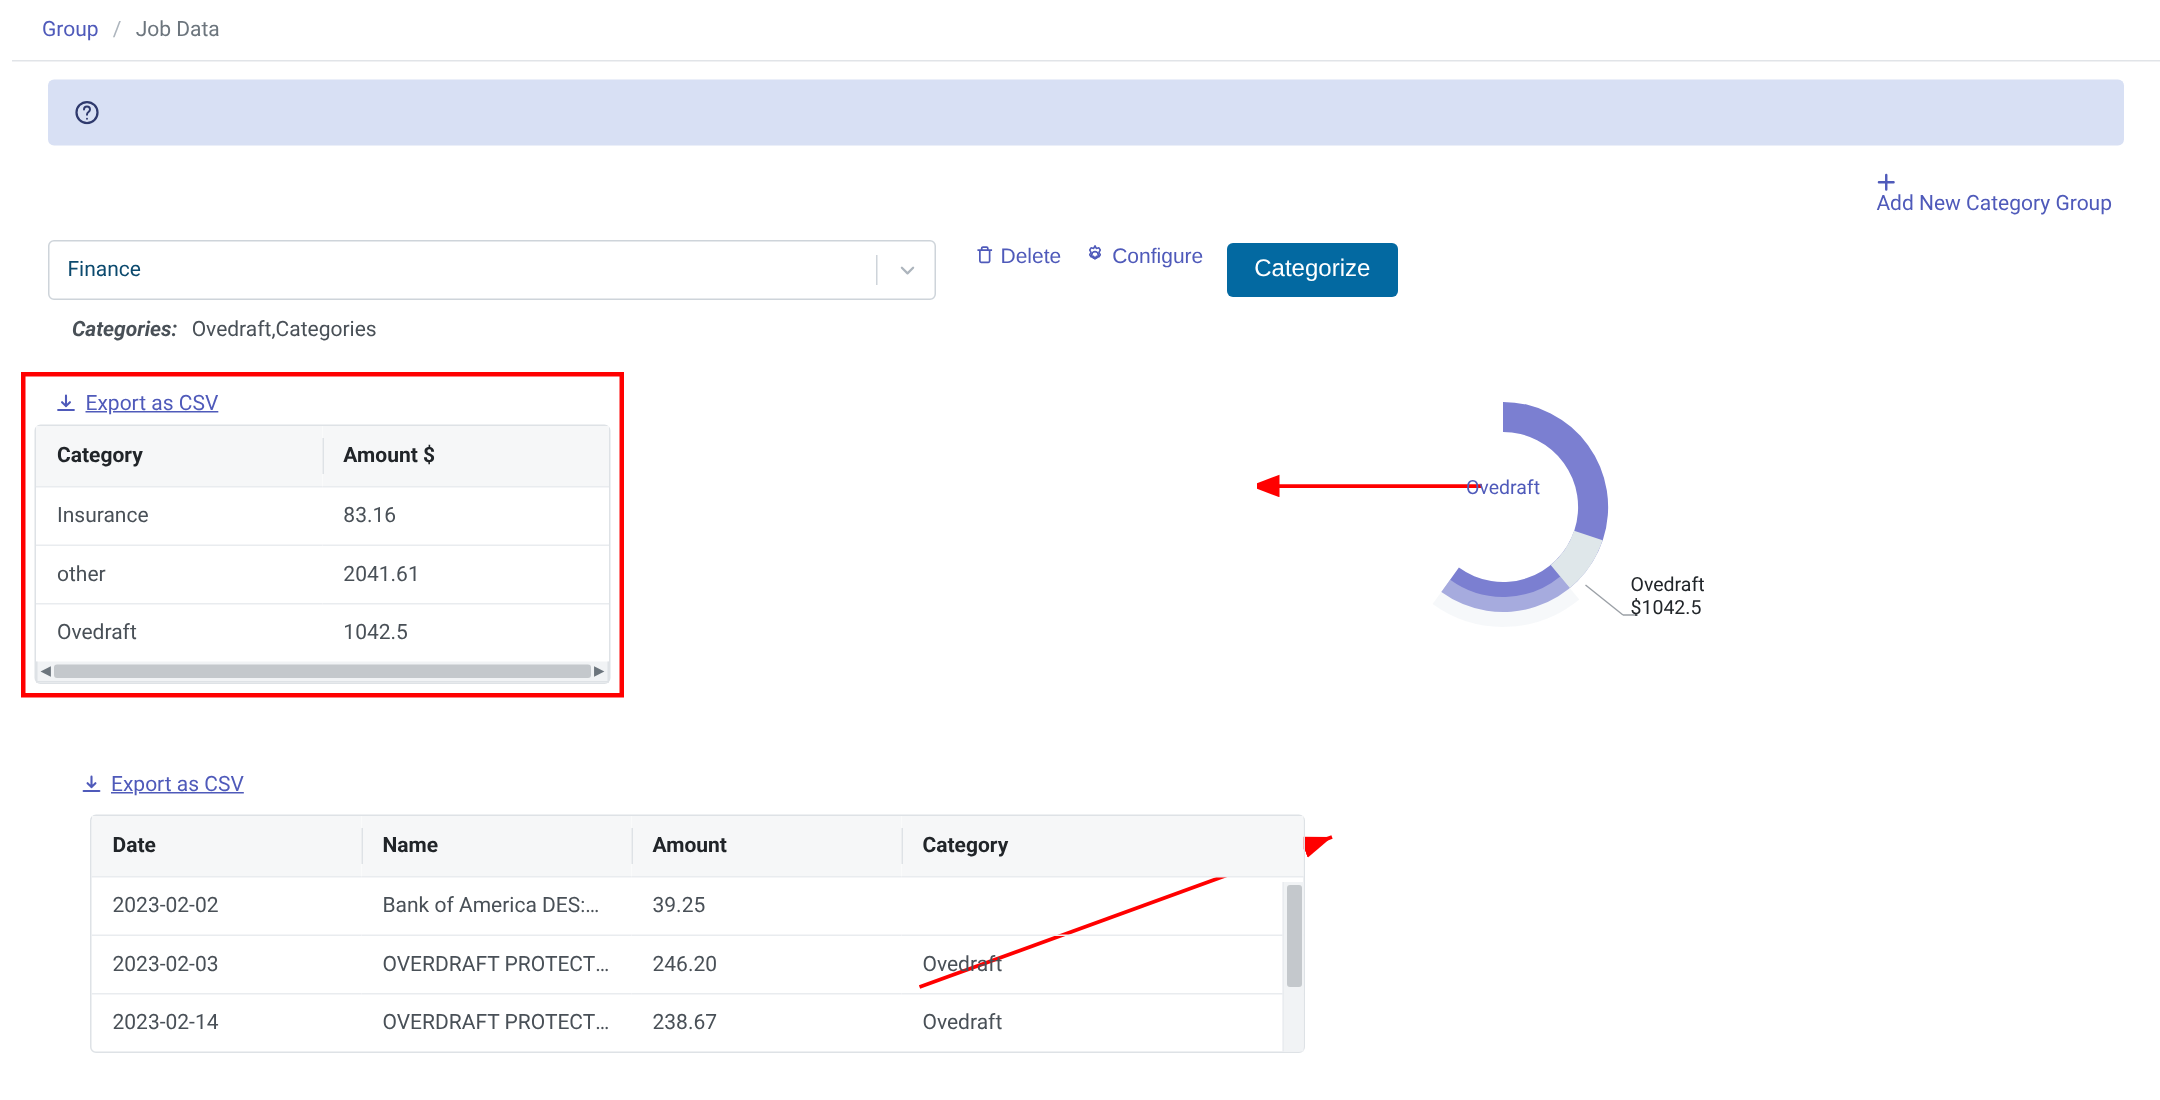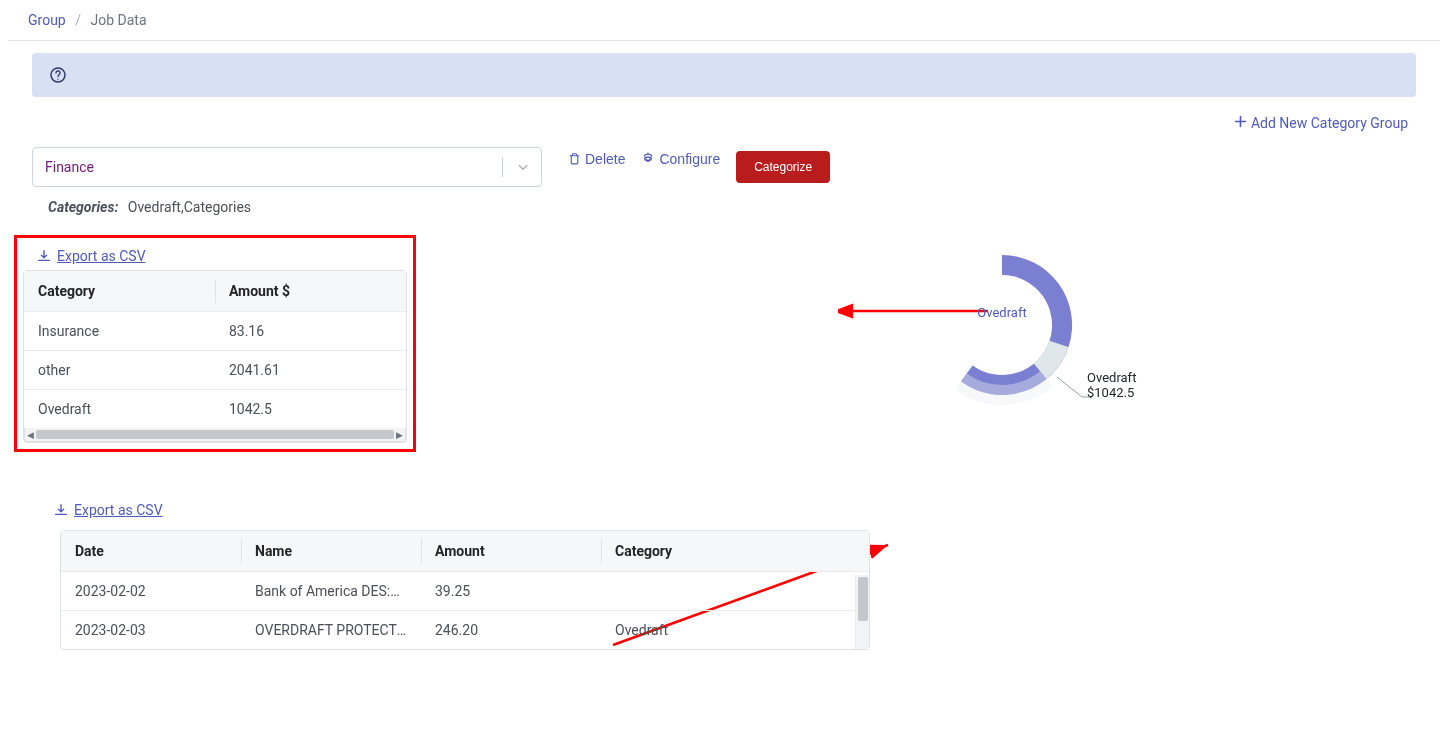--- a/index.html
+++ b/index.html
@@ -6,29 +6,29 @@
 body { font-family: -apple-system, BlinkMacSystemFont, "Segoe UI", Roboto, Helvetica, Arial, sans-serif; font-size: 14px; color: #212529; background: #fff; }
 .page { width: 1440px; min-height: 733px; position: relative; padding-left: 8px; }
 .breadcrumb { padding: 12px 20px; font-size: 14px; color: #6c757d; }
 .breadcrumb a { color: #4f5aba; text-decoration: none; }
 .breadcrumb .sep { margin: 0 6px; color: #adb5bd; }
 .content-wrap { border-top: 1px solid #e1e4e8; padding: 12px 0 0 0; }
 .alert { background: #d8e0f4; color: #2f3a6d; padding: 14px 18px; margin: 0 24px 18px 24px; border-radius: 4px; display: flex; align-items: center; font-size: 14px; }
 .alert svg { margin-right: 10px; flex-shrink: 0; }
 .alert a { color: #4f5aba; text-decoration: none; }
 .toolbar-right { text-align: right; padding: 0 32px 16px 32px; }
-.link-btn { color: #4f5aba; font-size: 14px; cursor: pointer; display: inline-flex; align-items: flex-start; text-decoration: none; }
+.link-btn { color: #4f5aba; font-size: 14px; cursor: pointer; display: inline-flex; align-items: flex-start; text-decoration: none; flex-direction: column; }
 .link-btn svg { margin-right: 4px; }
 .controls-row { display: flex; align-items: center; padding: 0 24px 12px 24px; }
-.select-box { width: 510px; border: 1px solid #ced4da; border-radius: 4px; padding: 9px 12px; display: flex; align-items: center; justify-content: space-between; color: #701a75; background: #fff; }
+.select-box { width: 592px; border: 1px solid #ced4da; border-radius: 4px; padding: 9px 12px; display: flex; align-items: center; justify-content: space-between; color: #0c4a6e; background: #fff; }
 .select-box .chev { color: #adb5bd; border-left: 1px solid #ced4da; padding-left: 14px; height: 20px; display: flex; align-items: center; }
 .action-btns { display: flex; align-items: flex-start; margin-left: 26px; gap: 16px; }
 .btn-flat { color: #4f5aba; cursor: pointer; font-size: 14px; display: inline-flex; align-items: center; background: none; border: none; }
 .btn-flat svg { margin-right: 4px; }
-.btn-primary { background: #b91c1c; color: #fff; border: none; padding: 9px 18px; border-radius: 4px; font-size: 12px; cursor: pointer; }
+.btn-primary { background: #0369a1; color: #fff; border: none; padding: 9px 18px; border-radius: 4px; font-size: 16px; cursor: pointer; }
 .categories-line { padding: 0 40px 20px 40px; color: #495057; font-size: 14px; }
 .categories-line b { margin-right: 6px; font-style: italic; }
 .two-col { display: flex; align-items: flex-start; padding: 0 24px; position: relative; }
 .left-col { width: 420px; }
 .right-col { flex: 1; position: relative; padding-left: 60px; }
 .redbox { border: 3px solid #ff0000; padding: 10px 6px 6px 6px; margin-bottom: 30px; margin-left: -18px; width: 402px; }
 .export-link { color: #4f5aba; font-size: 14px; cursor: pointer; display: inline-flex; align-items: center; margin: 0 0 6px 14px; }
 .export-link svg { margin-right: 6px; }
 .table1-wrap { border: 1px solid #dee2e6; border-radius: 4px; }
 table.data { width: 100%; border-collapse: collapse; font-size: 14px; }
@@ -225,20 +225,26 @@
                 <td class="col-name">Bank of America DES:CA...</td>
                 <td>39.25</td>
                 <td></td>
               </tr>
             <tr>
                 <td>2023-02-03</td>
                 <td class="col-name">OVERDRAFT PROTECTIO...</td>
                 <td>246.20</td>
                 <td>Ovedraft</td>
               </tr>
+            <tr>
+                <td>2023-02-14</td>
+                <td class="col-name">OVERDRAFT PROTECTIO...</td>
+                <td>238.67</td>
+                <td>Ovedraft</td>
+              </tr>
           </tbody>
         </table>
         <div class="vscroll">
             <div class="thumb"></div>
           </div>
       </div>
     </div>
   </div>
 </div>
 

